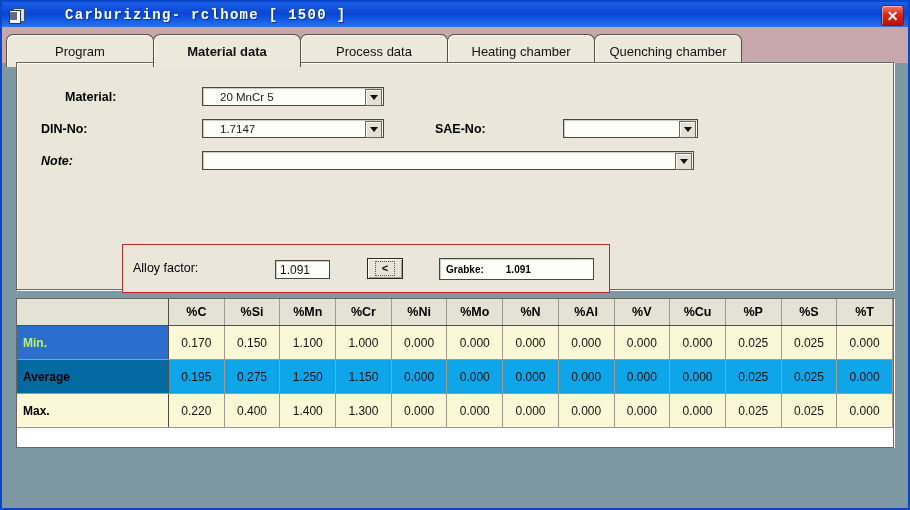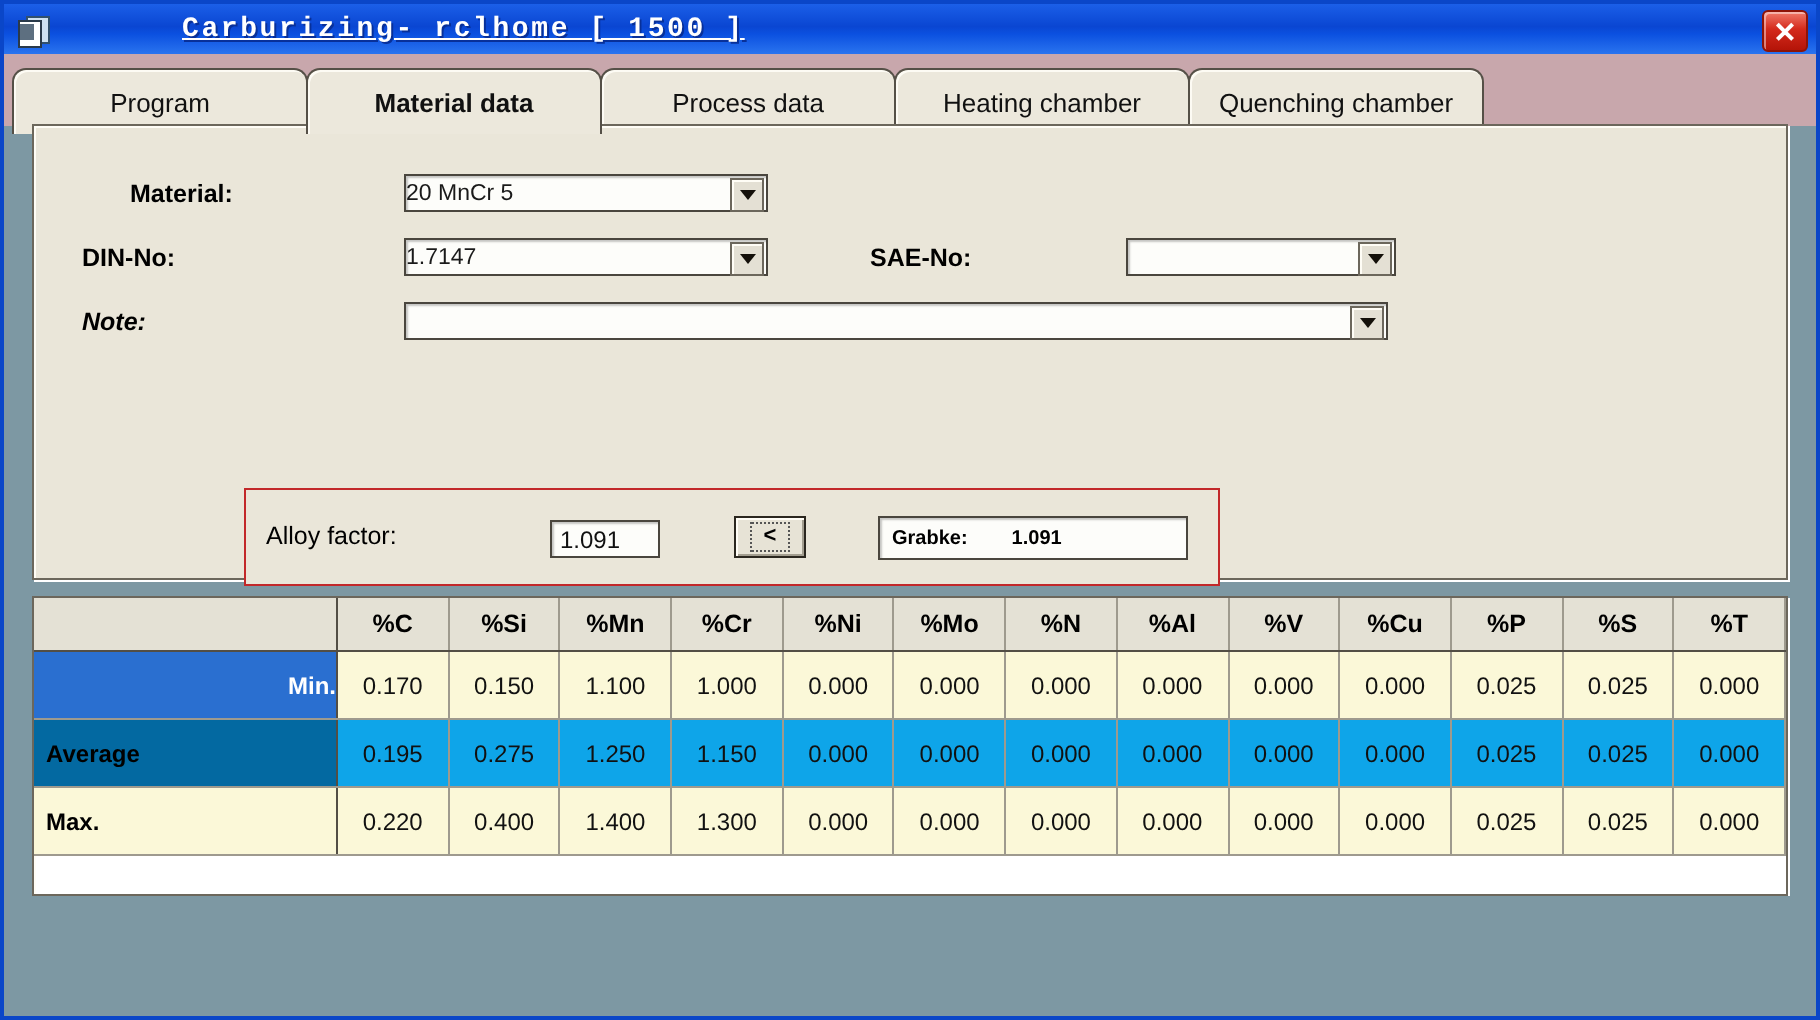--- a/index.html
+++ b/index.html
@@ -23,21 +23,21 @@
   }
   .tb-icon{
     width:18px;height:16px;margin-left:7px;margin-right:6px;position:relative;flex:none;
   }
   .tb-icon .pg1{position:absolute;left:4px;top:1px;width:10px;height:12px;background:#cfe2f2;border:1px solid #30506e;}
   .tb-icon .pg2{position:absolute;left:0px;top:3px;width:10px;height:12px;background:#ffffff;border:1px solid #2a3a4a;}
   .tb-icon .pg3{position:absolute;left:1px;top:5px;width:7px;height:8px;background:#5d6f80;}
   .tb-title{
     color:#ffffff;font-family:"Liberation Mono", monospace;
     font-size:14px;font-weight:bold;letter-spacing:1.3px;
-    margin-left:58px;text-shadow:1px 1px 0 #083099;white-space:nowrap;text-decoration:underline;
+    margin-left:32px;text-shadow:1px 1px 0 #083099;white-space:nowrap;
   }
   .tb-close{
     position:absolute;right:4px;top:3px;width:21px;height:19px;
     background:linear-gradient(180deg,#f07a6a 0%,#d42a1c 45%,#b41408 100%);
     border:1px solid #8d1408;border-radius:3px;
     display:flex;align-items:center;justify-content:center;
     color:#fff;font-size:14px;font-weight:bold;line-height:1;
     font-family:"Liberation Sans", sans-serif;
     box-shadow:inset 1px 1px 0 rgba(255,255,255,.45);
   }
@@ -73,21 +73,21 @@
   #table-panel{left:14px;top:296px;width:878px;height:150px;border:1px solid #6c675c;background:#ffffff;overflow:hidden;}
 
   .fld-label{position:absolute;font-size:12.5px;font-weight:bold;color:#000;}
 
   .combo{
     position:absolute;box-sizing:border-box;height:19px;
     background:#fdfdfa;border:1px solid #4a463e;
     box-shadow:inset 1px 1px 1px rgba(0,0,0,.22);
     display:flex;align-items:center;
   }
-  .combo .val{font-size:11.5px;color:#1a1a1a;padding-left:0;white-space:nowrap;overflow:hidden;}
+  .combo .val{font-size:11.5px;color:#1a1a1a;padding-left:17px;white-space:nowrap;overflow:hidden;}
   .combo .arrow{
     position:absolute;right:1px;top:1px;width:15px;height:15px;
     background:#e4e0d4;border:1px solid #6c675c;
     display:flex;align-items:center;justify-content:center;
     box-shadow:inset 1px 1px 0 #fffdf6;
   }
   .combo .arrow i{
     display:block;width:0;height:0;border-left:4px solid transparent;
     border-right:4px solid transparent;border-top:5px solid #14100a;
   }
@@ -137,21 +137,21 @@
   }
   table.grid th{
     background:#e4e1d5;font-weight:bold;font-size:12.5px;color:#000;
     border-bottom:1px solid #524e45;height:26px;
   }
   table.grid th.rowhead, table.grid td.rowhead{
     width:145px;text-align:left;padding-left:6px;font-weight:bold;
     border-right:1px solid #524e45;
   }
   tr.min td{background:#fbf8d8;}
-  tr.min td.rowhead{background:#2a6fd0;color:#ffffff;text-align:right;}
+  tr.min td.rowhead{background:#2a6fd0;color:#bef264;}
   tr.avg td{background:#0ea5e9;}
   tr.avg td.rowhead{background:#0369a1;color:#000;}
   tr.max td{background:#fbf8d8;}
   tr.max td.rowhead{background:#fbf8d8;color:#000;}
 
   
   #bottombar{position:absolute;left:0;top:446px;width:906px;height:60px;background:#7d98a3;}
 </style>
 </head>
 <body>

